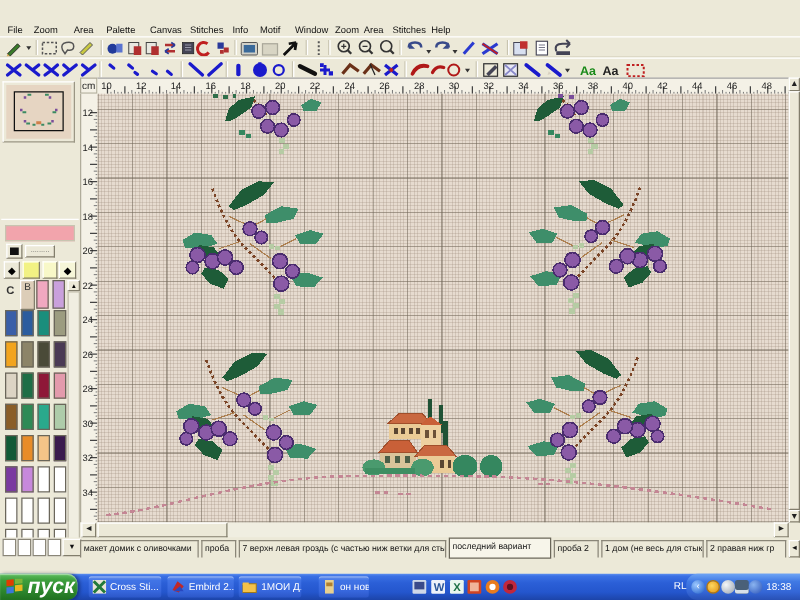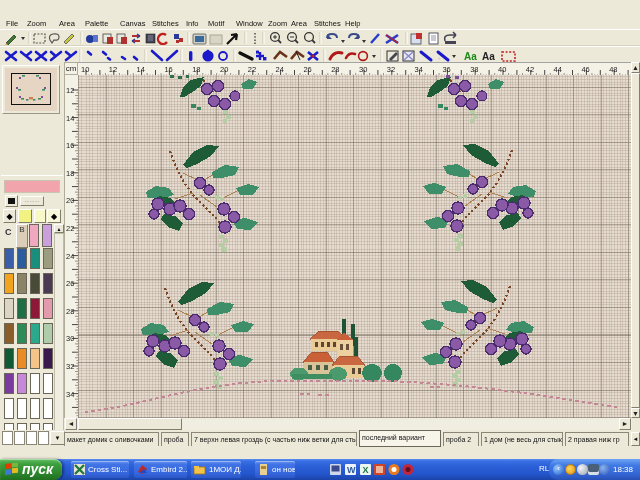--- a/index.html
+++ b/index.html
@@ -53,21 +53,21 @@
 .tab{position:absolute;top:2px;height:14px;background:#ECE9D8;border:1px solid #8a8678;border-bottom:none;
  font-size:7px;line-height:13px;padding:0 2px;white-space:nowrap;overflow:hidden;}
 .tab.active{background:#F7F5EA;top:0px;height:17px;border:1px solid #6a6658;font-weight:normal;}
 
 #status{left:0;top:448px;width:640px;height:11px;background:#ECE9D8;border-top:1px solid #fff;font-size:8px;color:#222;}
 
 #taskbar{left:0;top:459px;width:640px;height:21px;
  background:linear-gradient(180deg,#5e90ef 0%,#3a70e4 9%,#2b5fd7 35%,#2456cd 70%,#1c44a9 100%);}
 #startbtn{left:0;top:0;width:62px;height:21px;border-radius:0 8px 8px 0;
  background:linear-gradient(180deg,#5fbf5f 0%,#3d9e3d 25%,#2f8a2f 60%,#1f701f 100%);
- color:#fff;font-weight:bold;font-style:italic;font-size:14px;line-height:20px;
+ color:#fff;font-weight:bold;font-style:italic;font-size:17px;line-height:20px;
  box-shadow:inset 0 1px 1px rgba(255,255,255,.5), 2px 0 3px rgba(0,0,30,.4);}
 .taskbtn{position:absolute;top:2px;height:17px;border-radius:2px;
  background:linear-gradient(180deg,#6a94ee 0%,#4174e6 20%,#3767dd 70%,#2c57c8 100%);
  color:#fff;font-size:8px;line-height:17px;white-space:nowrap;overflow:hidden;
  box-shadow:inset 0 1px 0 rgba(255,255,255,.35);}
 .trayico{position:absolute;top:5px;width:11px;height:11px;border-radius:6px;}
 </style>
 </head>
 <body>
 <div id="screen">

